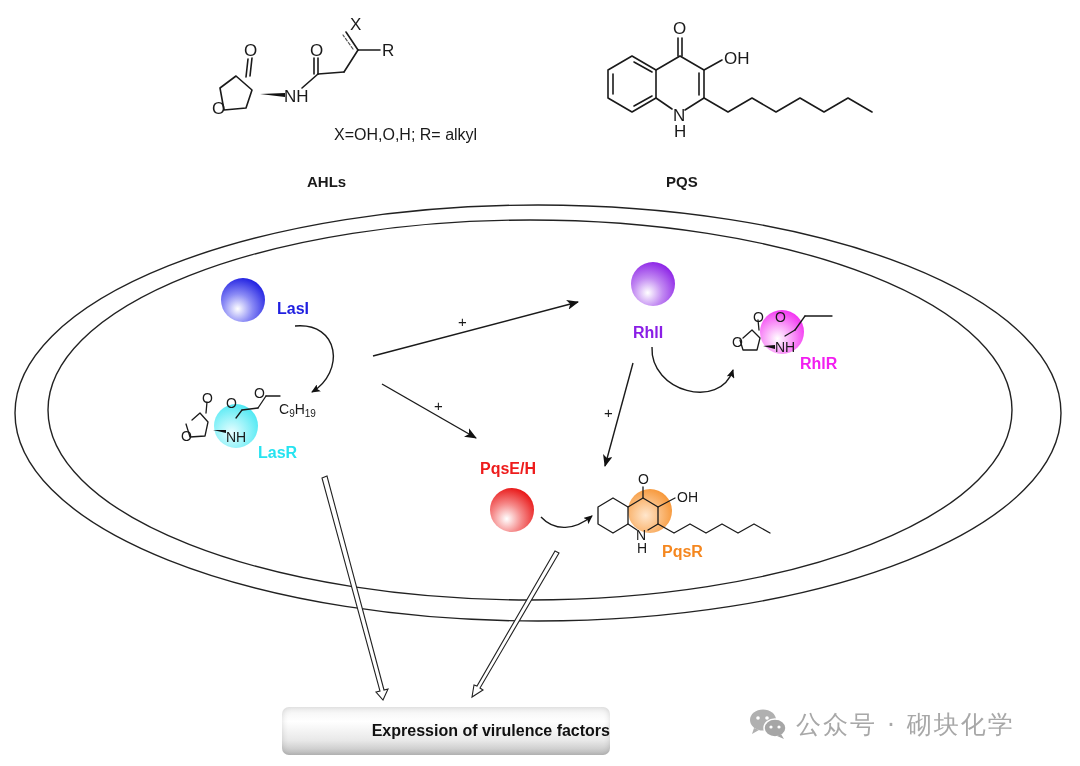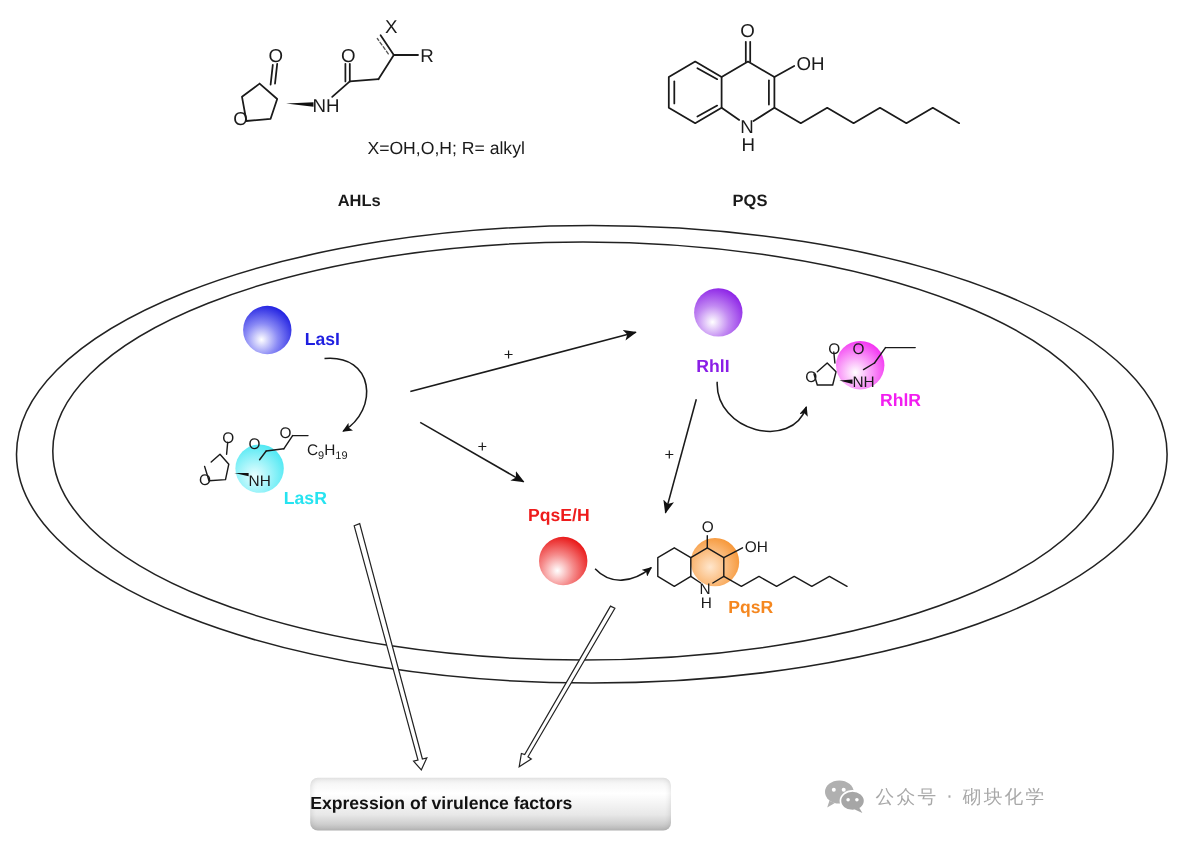--- a/index.html
+++ b/index.html
@@ -15,27 +15,27 @@
     .label { font-size: 16px; font-weight: bold; }
     .plus { font-size: 15px; fill: #1a1a1a; }
     .membrane { stroke: #222; stroke-width: 1.4; fill: none; }
     .arrow-line { stroke: #1a1a1a; stroke-width: 1.4; fill: none; }
     .hollow-arrow { fill: #ffffff; stroke: #222; stroke-width: 1.1; }
     #outcome-box {
       position: absolute; left: 282px; top: 707px; width: 328px; height: 48px;
       border-radius: 7px;
       background: linear-gradient(180deg, #f2f2f2 0%, #ffffff 30%, #e8e8e8 70%, #bdbdbd 100%);
       box-shadow: inset 0 0 6px rgba(0,0,0,0.15);
-      display: flex; align-items: center; justify-content: flex-start;
+      display: flex; align-items: center; justify-content: flex-end;
       font-family: "Liberation Sans", sans-serif; font-weight: bold; font-size: 16px; color: #111;
     }
     #watermark {
       position: absolute; left: 748px; top: 704px; height: 40px;
       display: flex; align-items: center; gap: 8px; color: #a8a8a8;
-      font-family: "DejaVu Sans", sans-serif; font-size: 17px; letter-spacing: 2px;
+      font-family: "DejaVu Sans", sans-serif; font-size: 25px; letter-spacing: 2px;
     }
   </style>
 </head>
 <body>
 
 <div id="stage">
 <svg width="1080" height="766" viewBox="0 0 1080 766" xmlns="http://www.w3.org/2000/svg">
   <defs>
     <radialGradient id="g-blue" cx="0.38" cy="0.7" r="0.75">
       <stop offset="0" stop-color="#ffffff"></stop>

